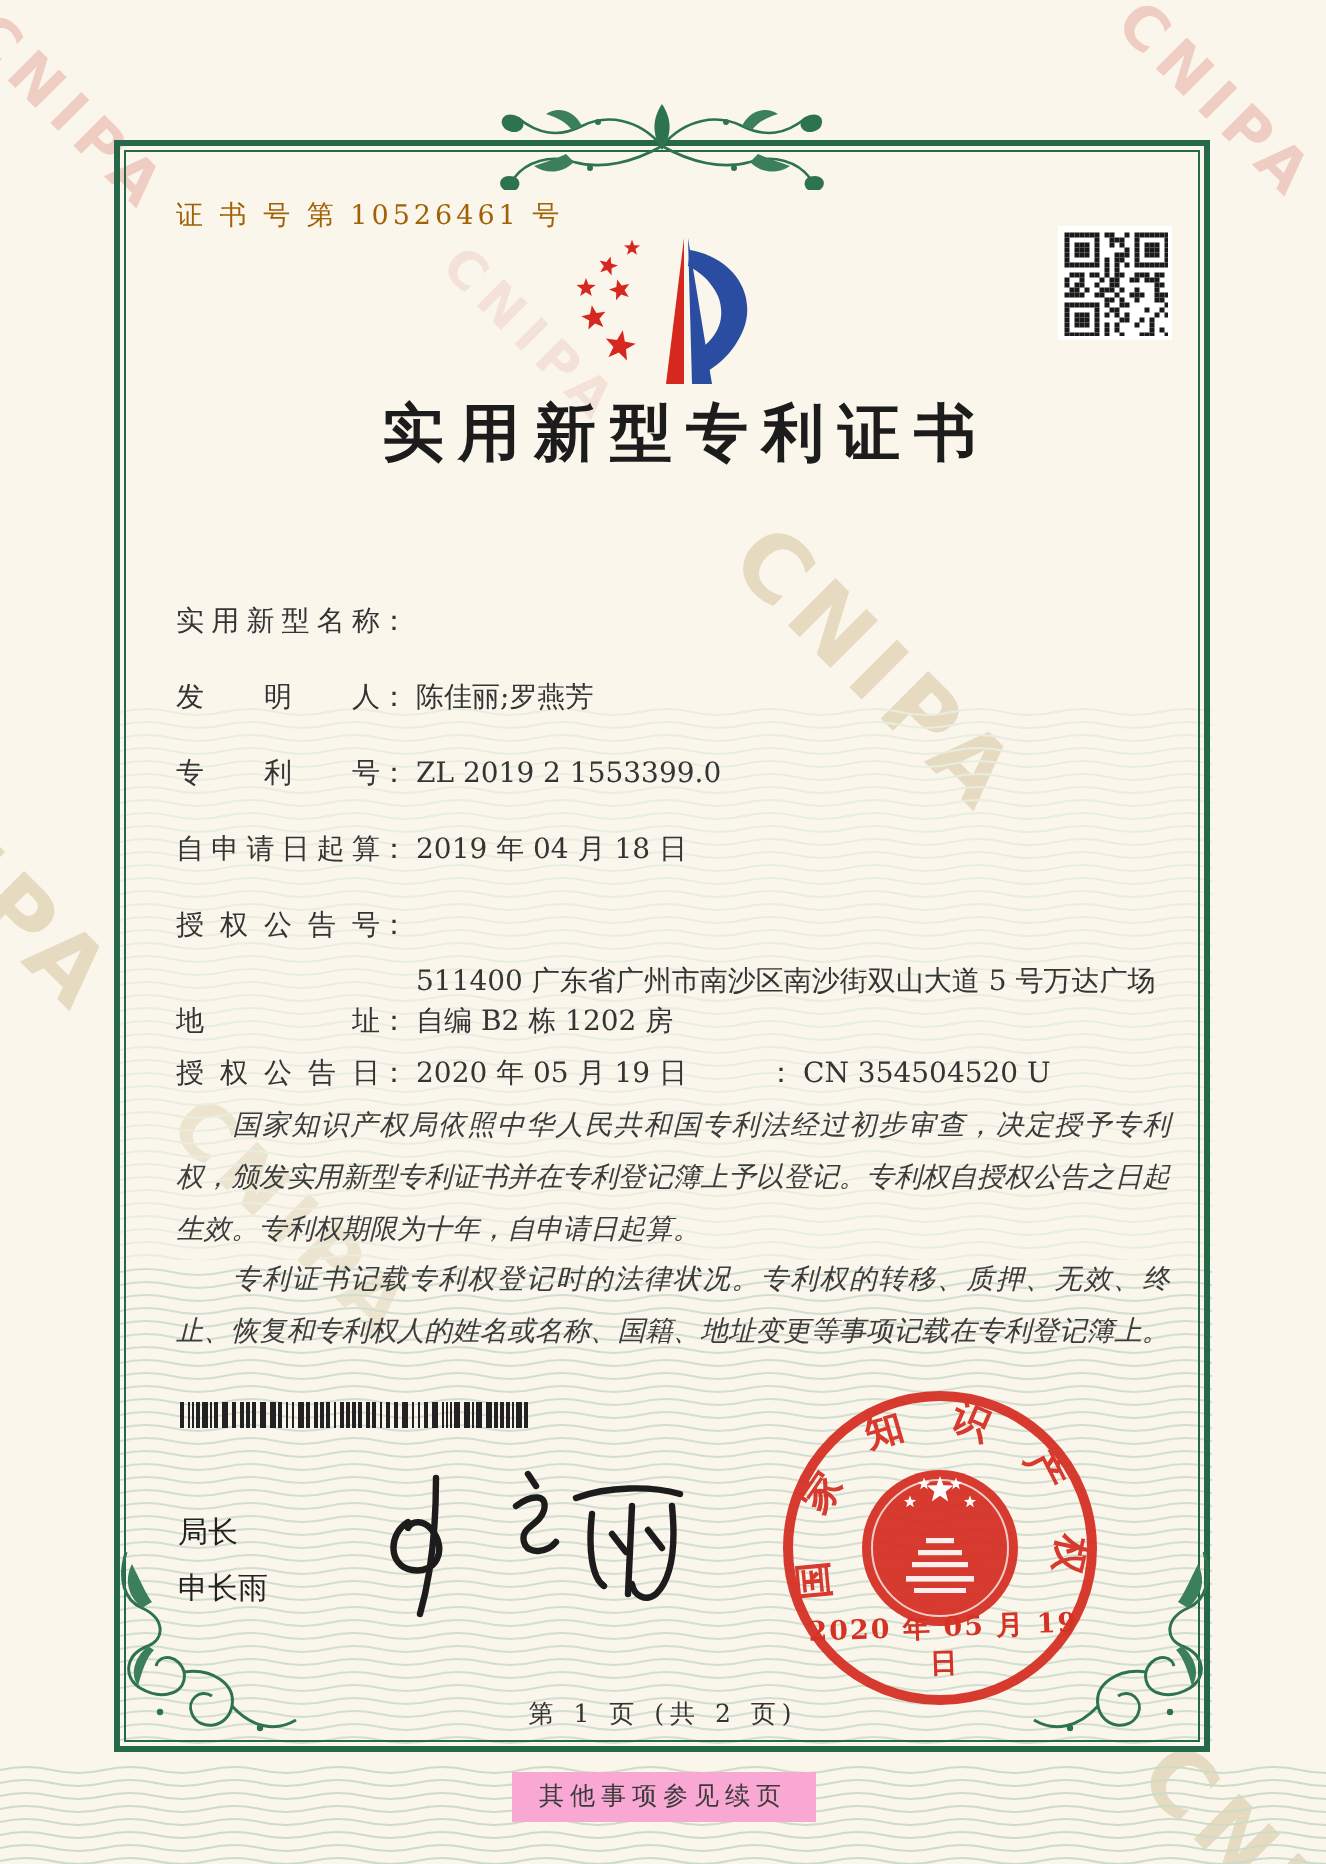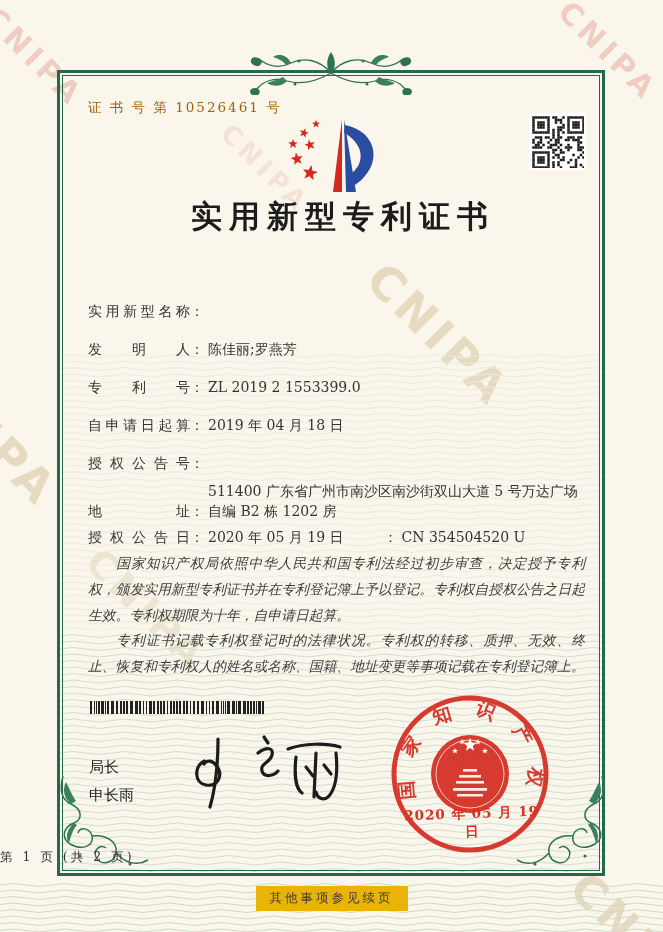--- a/index.html
+++ b/index.html
@@ -56,24 +56,24 @@
   .barcode{position:absolute;left:90px;top:701px;}
   
   .director{position:absolute;left:89px;top:753px;font-size:15px;color:#222;
             font-family:Liberation Serif, serif;line-height:28px;}
   .sig{position:absolute;left:180px;top:731px;}
   
   .seal{position:absolute;left:387px;top:691px;opacity:0.95;}
   .sealdate{position:absolute;left:398px;top:805px;width:148px;text-align:center;
             color:#d63125;font-size:13.5px;font-weight:bold;letter-spacing:1px;transform:rotate(-2deg);}
   
-  .pageinfo{position:absolute;left:0;top:849px;width:100%;text-align:left;
+  .pageinfo{position:absolute;left:0;top:849px;width:100%;text-align:center;
             font-size:12.5px;letter-spacing:3px;color:#333;}
   .footnote{position:absolute;left:50%;top:886px;transform:translateX(-50%);
-            background:#eab308;padding:4px 14px;font-size:12.5px;letter-spacing:3px;color:#3a3a3a;text-align:right;}
+            background:#f9a8d4;padding:4px 14px;font-size:12.5px;letter-spacing:3px;color:#3a3a3a;text-align:right;}
 </style>
 </head>
 <body>
 
 <div class="page">
 
   <div class="wm wm-pink wm1">CNIPA</div>
   <div class="wm wm-pink wm2">CNIPA</div>
   <div class="wm wm-pink-faint wm3">CNIPA</div>
   <div class="wm wm-beige wm4">CNIPA</div>

